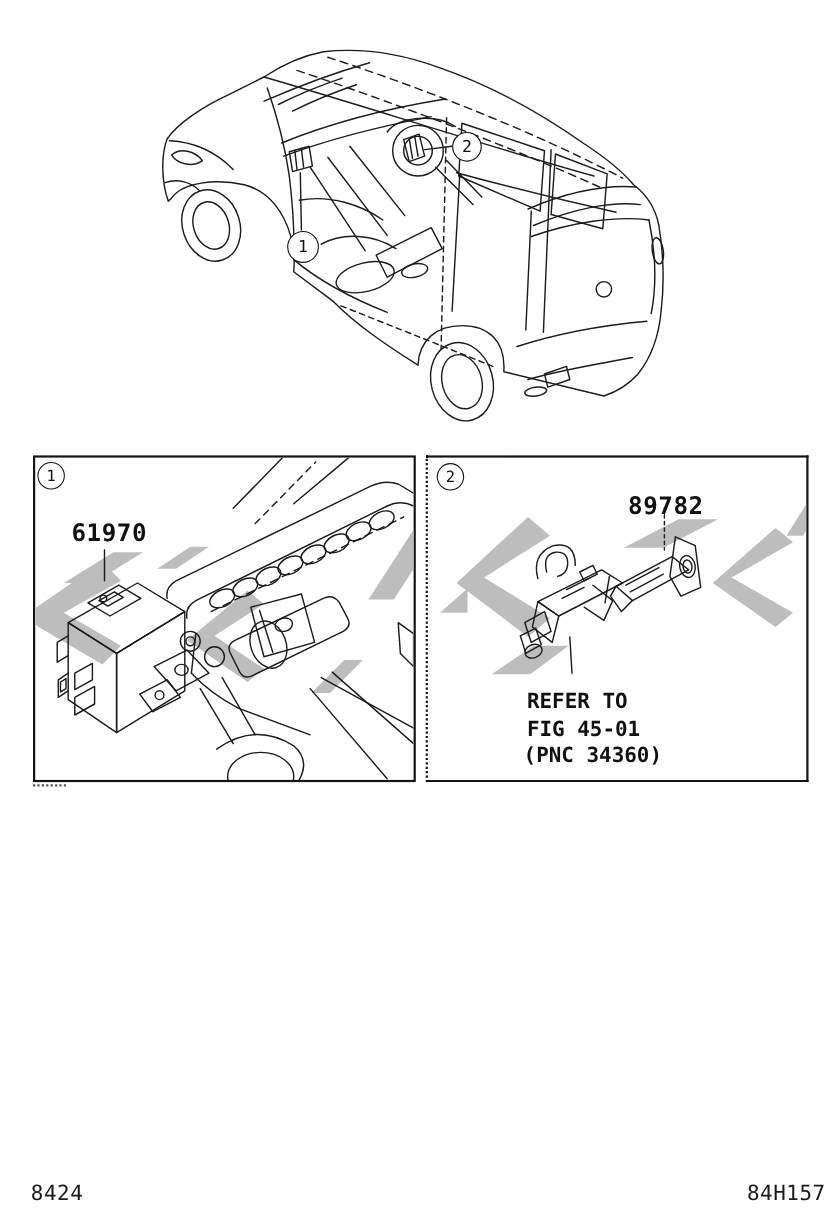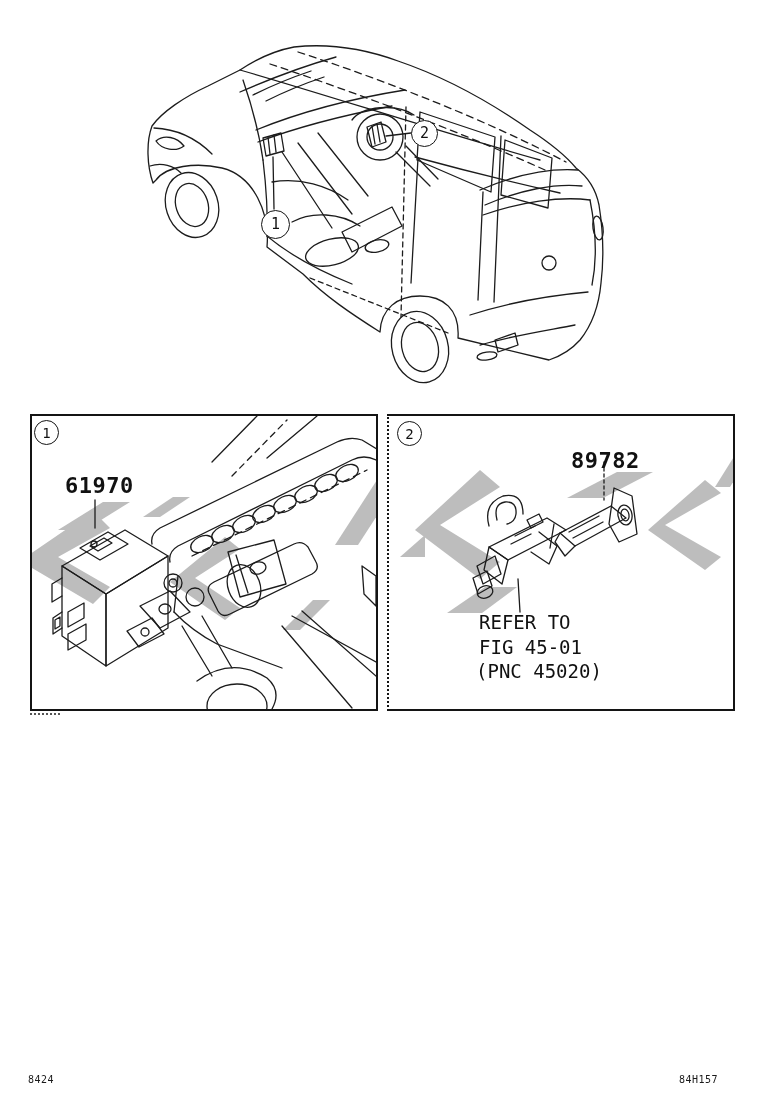--- a/index.html
+++ b/index.html
@@ -21,25 +21,25 @@
     position:absolute;top:414px;height:297px;border:2px solid #141414;
     box-sizing:border-box;background:#fff;overflow:hidden;
   }
   .panel-1{left:30px;width:348px;}
   .panel-2{left:387px;width:348px;border-left-style:dotted;}
   .panel svg{position:absolute;left:0;top:0;}
   .part-label{
     position:absolute;font-weight:bold;font-size:22px;letter-spacing:0.5px;z-index:4;
   }
   .note{
-    position:absolute;font-weight:normal;font-size:19px;line-height:24px;
-    white-space:pre;z-index:4;
+    position:absolute;font-weight:bold;font-size:19px;line-height:24px;
+    white-space:pre;z-index:4;margin-top:16px;
   }
   .footer-code{
-    position:absolute;font-size:10px;letter-spacing:0.5px;color:#1a1a1a;
+    position:absolute;font-size:19px;letter-spacing:0.5px;color:#1a1a1a;
   }
   .scan-dots{
     position:absolute;border-top:2px dotted #555;width:30px;height:0;
   }
 </style>
 </head>
 <body>
 
 <div class="page">
 
@@ -234,21 +234,21 @@
         <path d="M171,117 L166,126 L176,140 L186,130"></path>
 
         <path d="M215,46 L215,84" stroke-dasharray="3,3" stroke-width="1.6"></path>
         <path d="M129,163 L131,196" stroke-width="1.6"></path>
       </g>
     </svg>
     <div class="callout" style="left:8px;top:5px;width:23px;height:23px;font-size:14px;">2</div>
     <div class="part-label" style="left:182px;top:17px;margin-top:15px;">89782</div>
     <div class="note" style="left:90px;top:194px;">REFER TO</div>
     <div class="note" style="left:90px;top:219px;">FIG 45-01</div>
-    <div class="note" style="left:87px;top:243px;">(PNC 45020)</div>
+    <div class="note" style="left:87px;top:243px;">(PNC 34360)</div>
   </div>
 
   <div class="scan-dots" style="left:30px;top:713px;"></div>
 
   <div class="footer-code" style="left:28px;top:1074px;">8424</div>
   <div class="footer-code" style="left:679px;top:1074px;">84H157</div>
 
 </div>
 
 </body></html>

